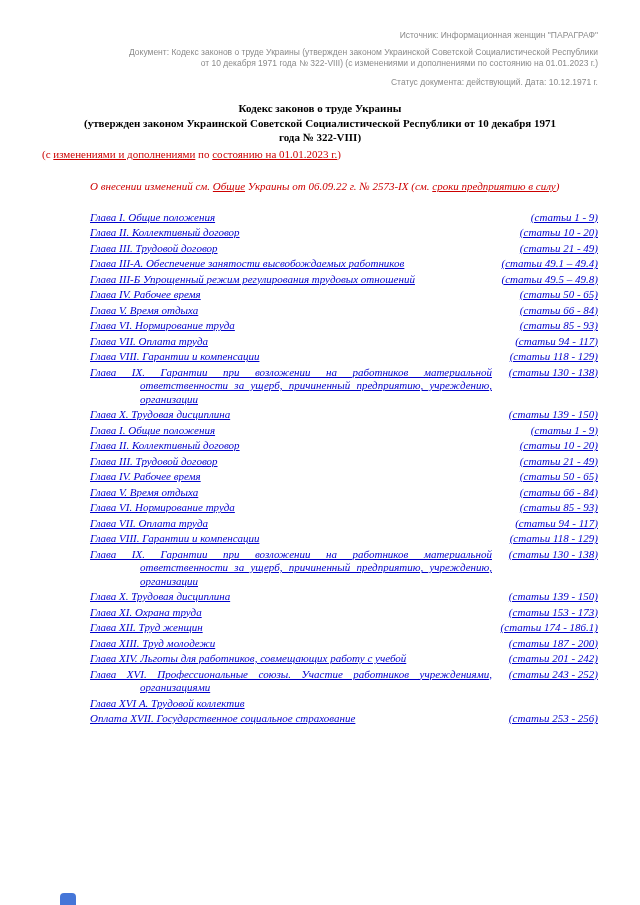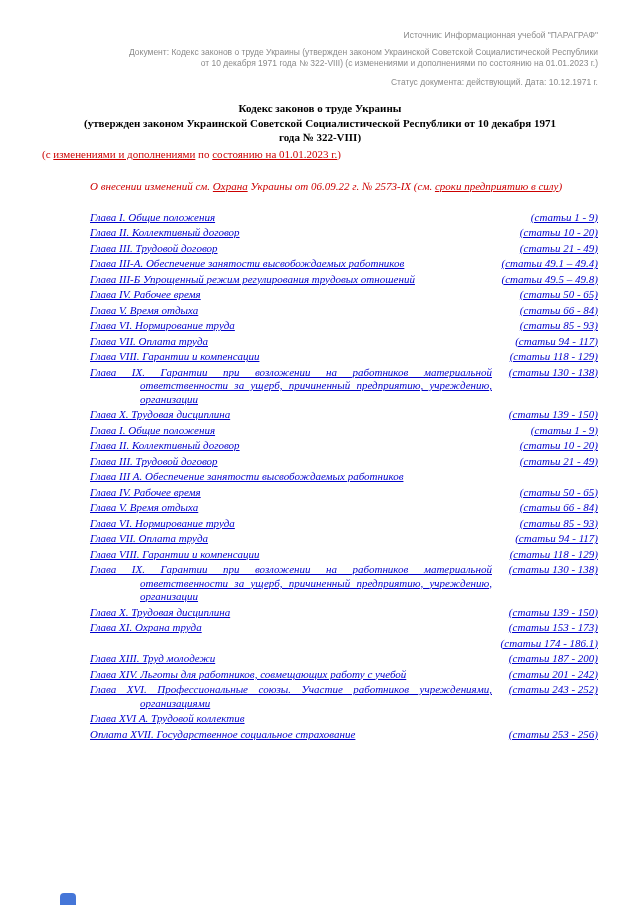--- a/index.html
+++ b/index.html
@@ -96,33 +96,33 @@
     background: #4576d8;
     border-radius: 4px 4px 0 0;
   }
 </style>
 </head>
 <body>
 
 <div class="page">
 
   <div class="meta">
-    <div class="meta-source">Источник: Информационная учебой "ПАРАГРАФ"</div>
+    <div class="meta-source">Источник: Информационная женщин "ПАРАГРАФ"</div>
     <div class="meta-doc">Документ: Кодекс законов о труде Украины (утвержден законом Украинской Советской Социалистической Республики от 10 декабря 1971 года № 322-VIII) (с изменениями и дополнениями по состоянию на 01.01.2023 г.)</div>
     <div class="meta-status">Статус документа: действующий. Дата: 10.12.1971 г.</div>
   </div>
 
   <div class="title-block">
     <div class="title-line1">Кодекс законов о труде Украины</div>
     <div class="title-line2">(утвержден законом Украинской Советской Социалистической Республики от 10 декабря 1971 года № 322-VIII)</div>
   </div>
 
   <div class="amendment"><span>(с </span><span class="red-link">изменениями и дополнениями</span><span> по </span><span class="red-link">состоянию на 01.01.2023 г.</span><span>)</span></div>
 
-  <div class="notice"><span>О внесении изменений см. </span><span class="red-link">Охрана</span><span> Украины от 06.09.22 г. № 2573-IX (см. </span><span class="red-link">сроки предприятию в силу</span><span>)</span></div>
+  <div class="notice"><span>О внесении изменений см. </span><span class="red-link">Общие</span><span> Украины от 06.09.22 г. № 2573-IX (см. </span><span class="red-link">сроки предприятию в силу</span><span>)</span></div>
 
   <div class="toc">
   <div class="toc-row">
     <span class="toc-label">Глава I. Общие положения</span>
     <span class="toc-articles">(статьи 1 - 9)</span>
   </div>
 
   <div class="toc-row">
     <span class="toc-label">Глава II. Коллективный договор</span>
     <span class="toc-articles">(статьи 10 - 20)</span>
@@ -186,24 +186,20 @@
   <div class="toc-row">
     <span class="toc-label">Глава II. Коллективный договор</span>
     <span class="toc-articles">(статьи 10 - 20)</span>
   </div>
 
   <div class="toc-row">
     <span class="toc-label">Глава III. Трудовой договор</span>
     <span class="toc-articles">(статьи 21 - 49)</span>
   </div>
 
-  <div class="toc-row">
-    <span class="toc-label">Глава III А. Обеспечение занятости высвобождаемых работников</span>
-    <span class="toc-articles" style="text-decoration: none;"></span>
-  </div>
 
   <div class="toc-row">
     <span class="toc-label">Глава IV. Рабочее время</span>
     <span class="toc-articles">(статьи 50 - 65)</span>
   </div>
 
   <div class="toc-row">
     <span class="toc-label">Глава V. Время отдыха</span>
     <span class="toc-articles">(статьи 66 - 84)</span>
   </div>
@@ -232,20 +228,21 @@
     <span class="toc-label">Глава X. Трудовая дисциплина</span>
     <span class="toc-articles">(статьи 139 - 150)</span>
   </div>
 
   <div class="toc-row">
     <span class="toc-label">Глава XI. Охрана труда</span>
     <span class="toc-articles">(статьи 153 - 173)</span>
   </div>
 
   <div class="toc-row">
+    <span class="toc-label">Глава XII. Труд женщин</span>
     <span class="toc-articles">(статьи 174 - 186.1)</span>
   </div>
 
   <div class="toc-row">
     <span class="toc-label">Глава XIII. Труд молодежи</span>
     <span class="toc-articles">(статьи 187 - 200)</span>
   </div>
 
   <div class="toc-row">
     <span class="toc-label">Глава XIV. Льготы для работников, совмещающих работу с учебой</span>

